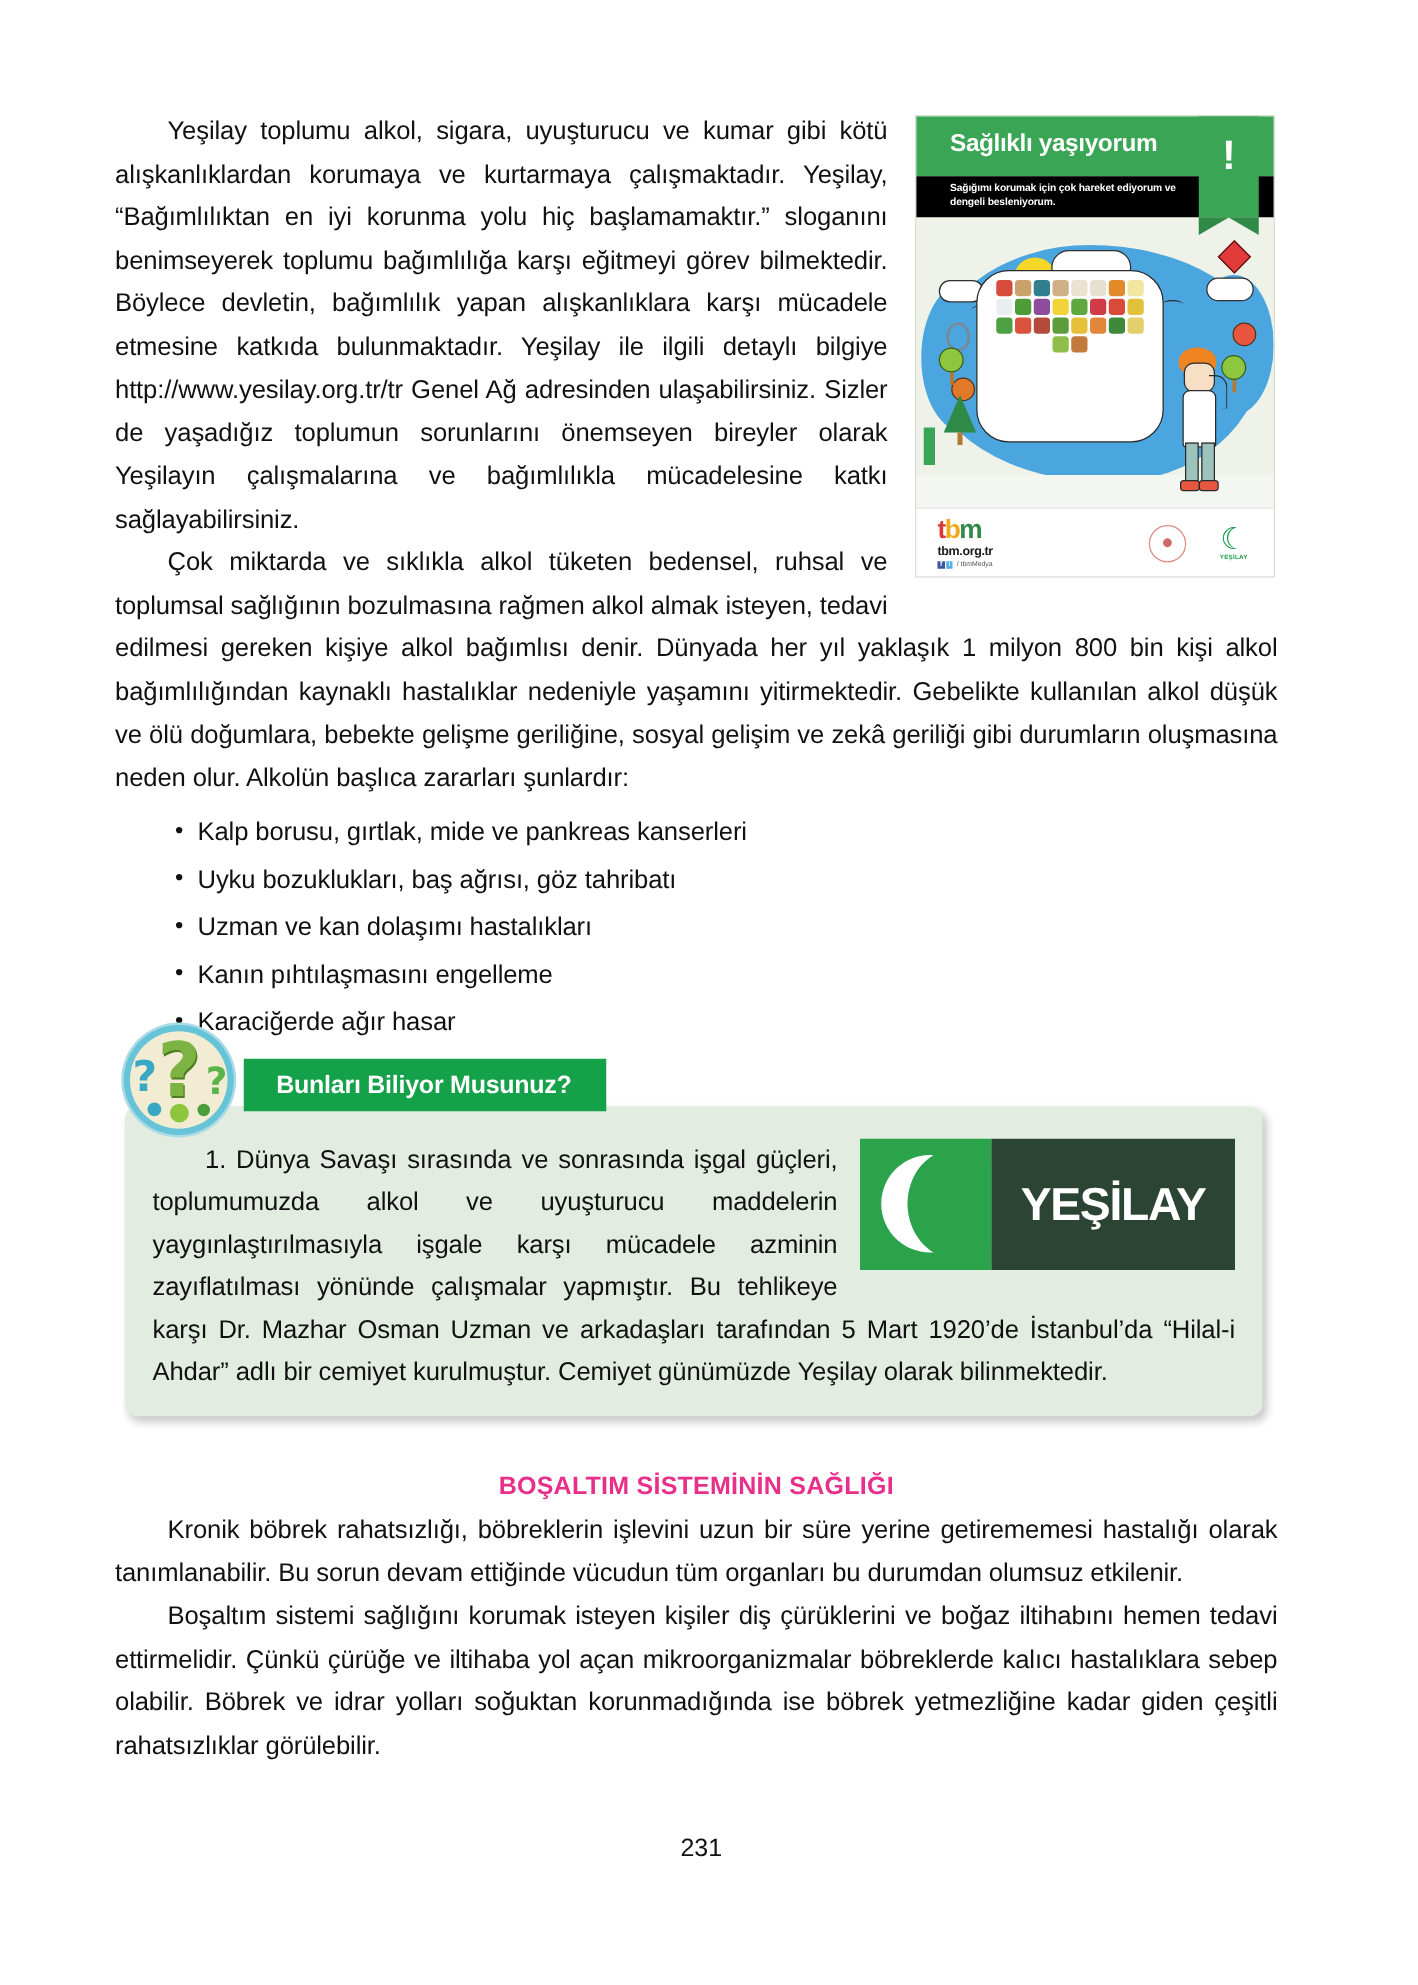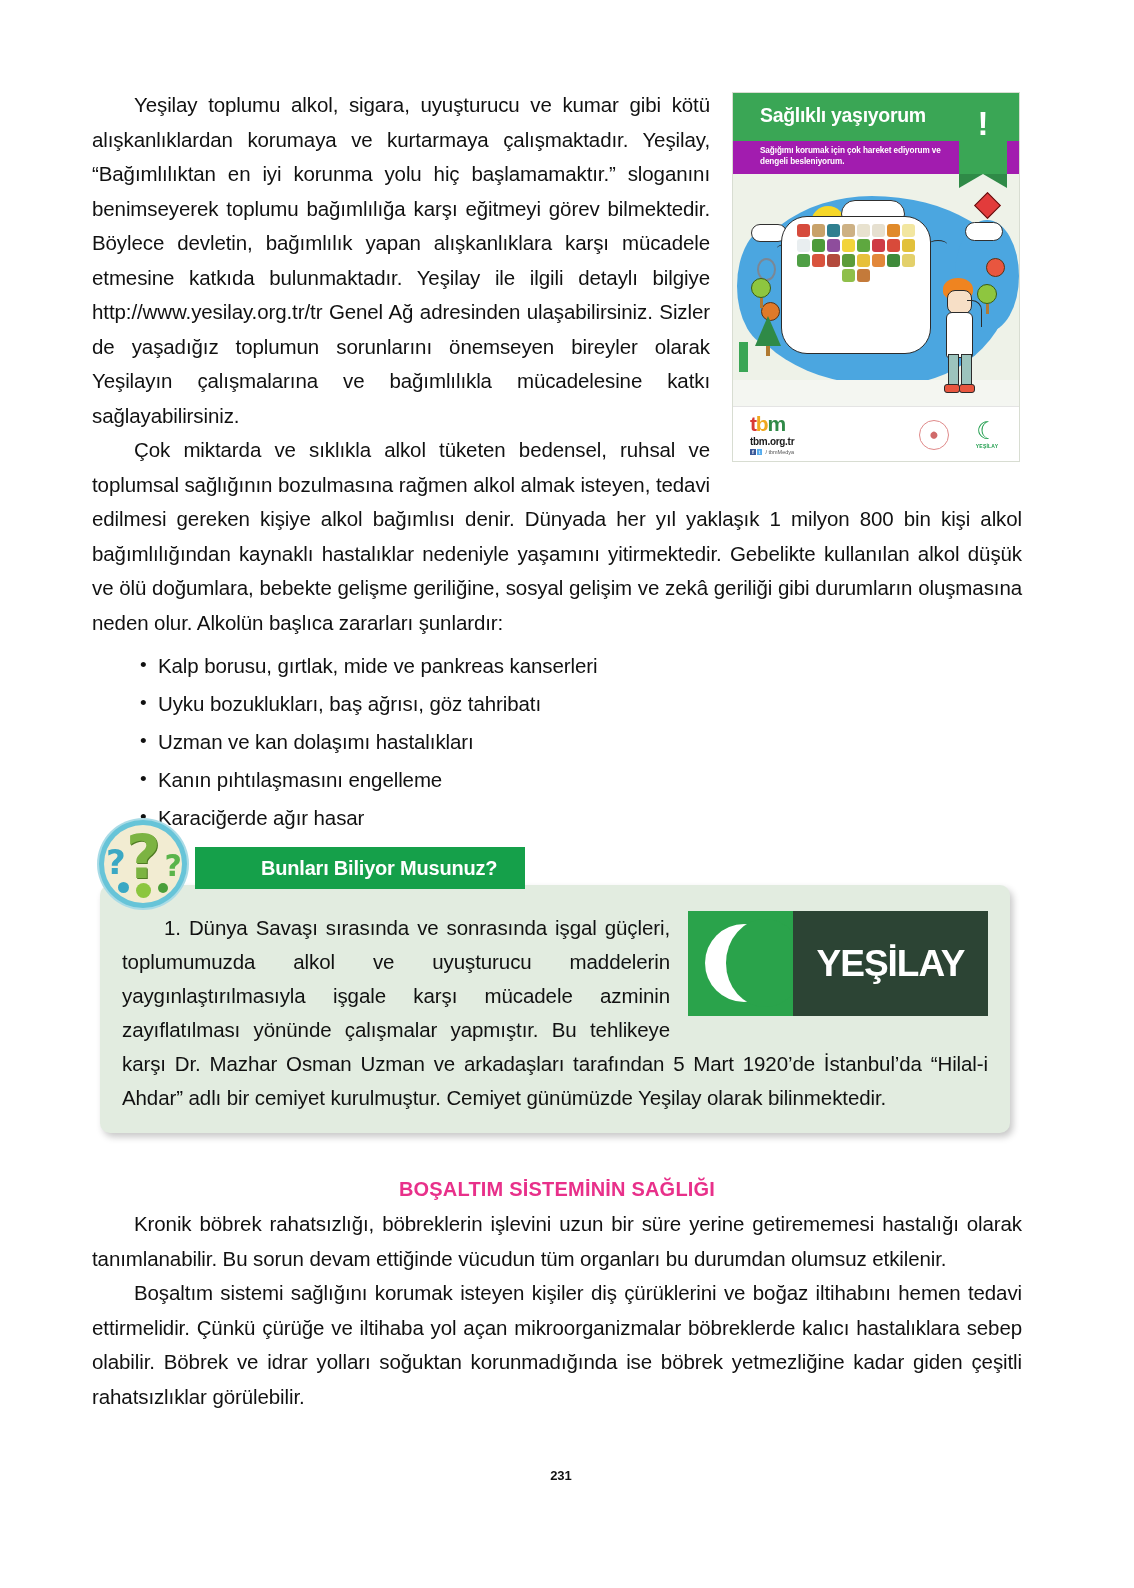--- a/index.html
+++ b/index.html
@@ -74,21 +74,21 @@
     left: 27px;
     top: 11px;
     color: #ffffff;
     font-size: 19.5px;
     font-weight: bold;
     letter-spacing: -0.3px;
   }
   .poster-sub {
     position: relative;
     height: 33px;
-    background: #a21caf;
+    background: #000000;
   }
   .poster-sub .subtitle {
     position: absolute;
     left: 27px;
     top: 4px;
     width: 195px;
     color: #ffffff;
     font-size: 8.2px;
     font-weight: bold;
     line-height: 11px;
@@ -490,21 +490,20 @@
     background: #15a04a;
     padding: 0 28px 0 26px;
     display: flex;
     align-items: center;
   }
   .ib-title-bar span {
     color: #ffffff;
     font-size: 20px;
     font-weight: bold;
     letter-spacing: -0.2px;
-    margin-left: 40px;
   }
   .ib-body {
     position: relative;
     margin-top: -4px;
     background: #e2ece0;
     border-radius: 10px;
     padding: 26px 22px 16px 22px;
     box-shadow: 3px 4px 7px rgba(0,0,0,0.22);
     min-height: 248px;
     box-sizing: border-box;
@@ -584,22 +583,22 @@
     font-size: 20px;
     font-weight: bold;
     letter-spacing: 0.2px;
     margin-bottom: 6px;
   }
   .pagenum {
     position: absolute;
     left: 0; right: 12px;
     top: 1468px;
     text-align: center;
-    font-size: 13px;
-    font-weight: bold;
+    font-size: 20px;
+    font-weight: normal;
     color: #111;
   }
 </style>
 </head>
 <body>
 
 <div class="page">
 
   <div class="content">
 

